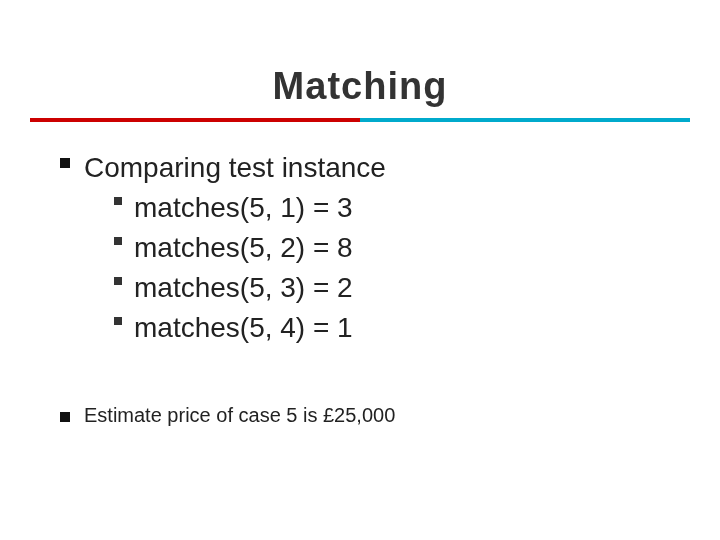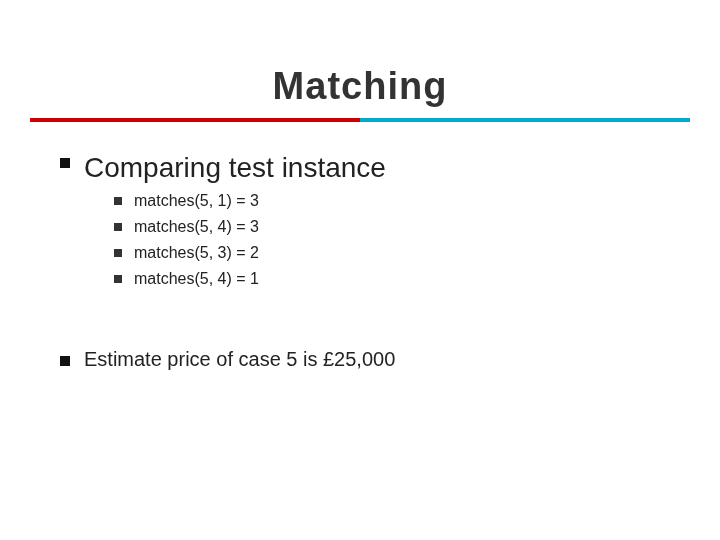--- a/index.html
+++ b/index.html
@@ -89,21 +89,21 @@
     .sub-bullet-square {
       width: 8px;
       height: 8px;
       background: #333333;
       margin-top: 5px;
       margin-right: 12px;
       flex-shrink: 0;
     }
 
     .sub-text {
-      font-size: 16px;
+      font-size: 28px;
       color: #222222;
     }
 
     .estimate-section {
       padding: 20px 60px 0 60px;
     }
 
     .estimate-bullet {
       display: flex;
       align-items: flex-start;
@@ -143,21 +143,21 @@
 
         <div class="sub-bullet-list">
 
           <div class="sub-bullet-item">
             <div class="sub-bullet-square"></div>
             <span class="sub-text">matches(5, 1) = 3</span>
           </div>
 
           <div class="sub-bullet-item">
             <div class="sub-bullet-square"></div>
-            <span class="sub-text">matches(5, 4) = 3</span>
+            <span class="sub-text">matches(5, 2) = 8</span>
           </div>
 
           <div class="sub-bullet-item">
             <div class="sub-bullet-square"></div>
             <span class="sub-text">matches(5, 3) = 2</span>
           </div>
 
           <div class="sub-bullet-item">
             <div class="sub-bullet-square"></div>
             <span class="sub-text">matches(5, 4) = 1</span>

